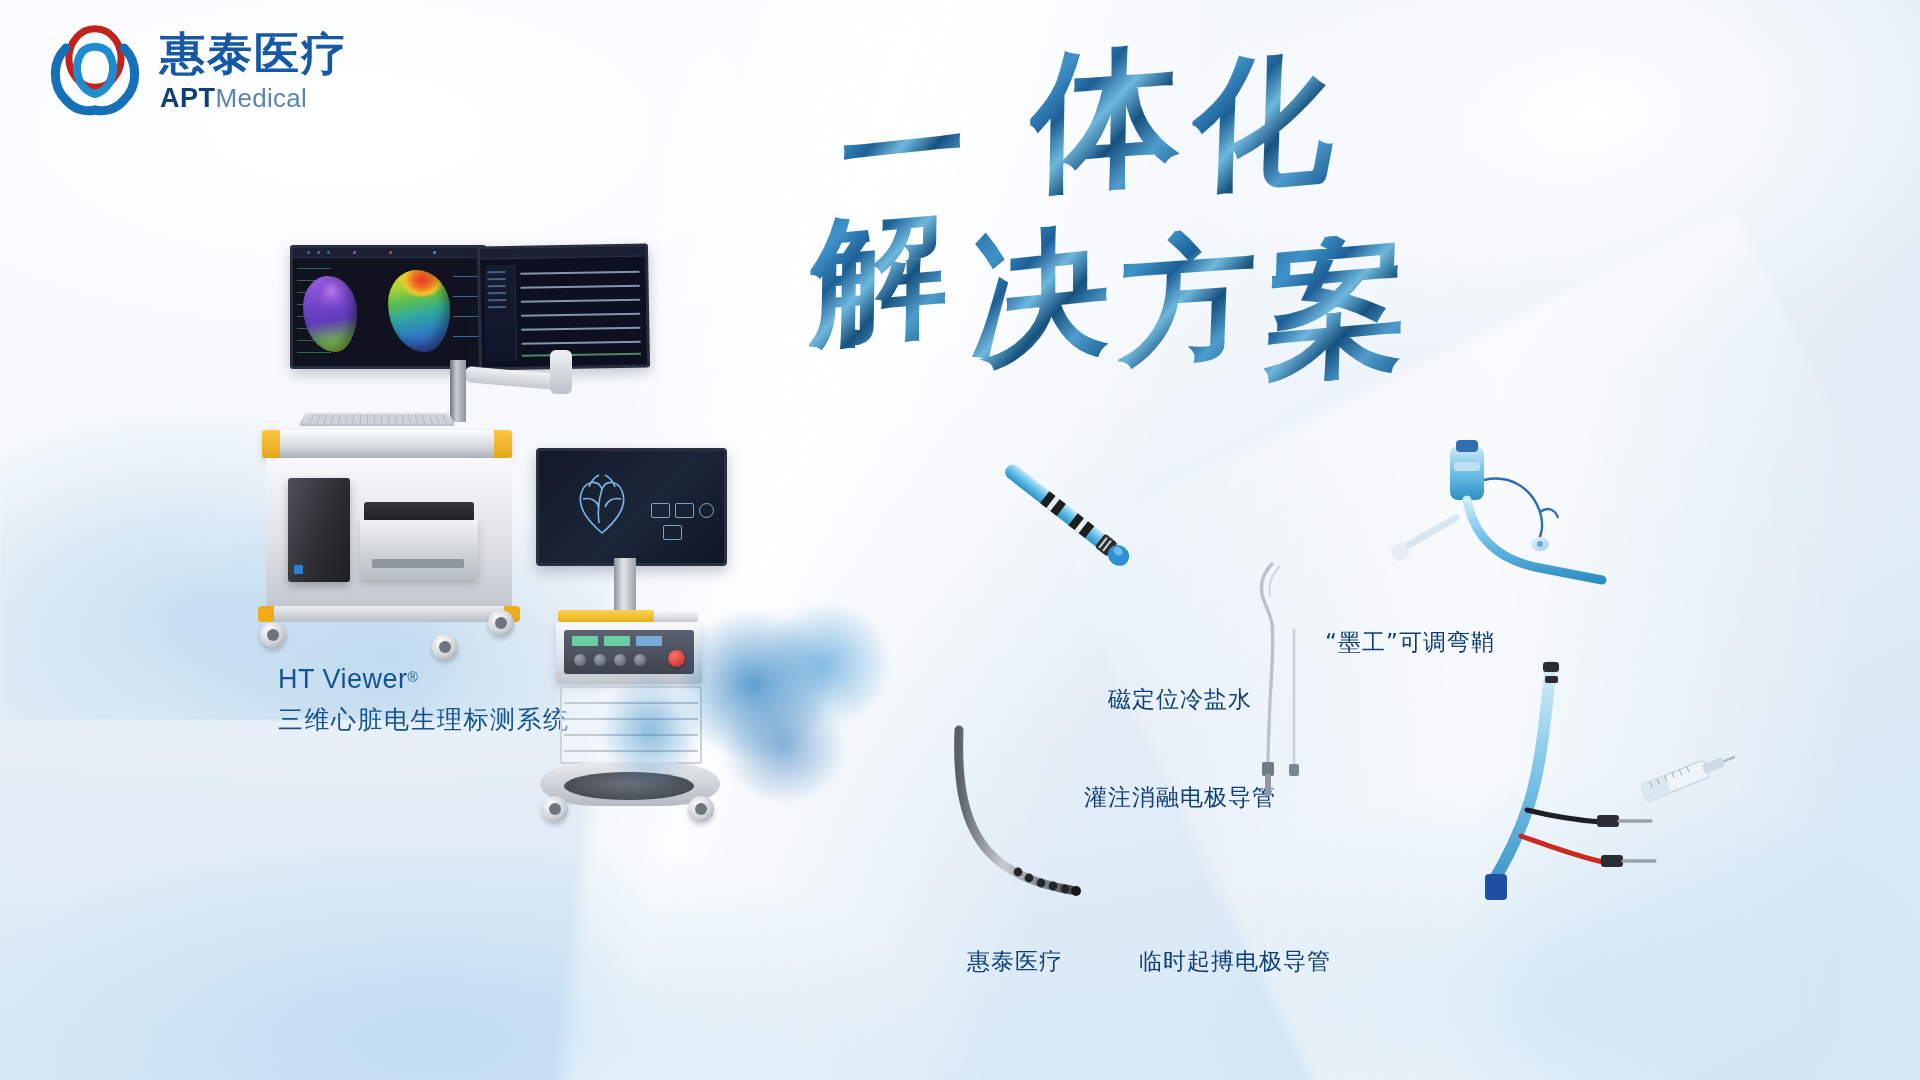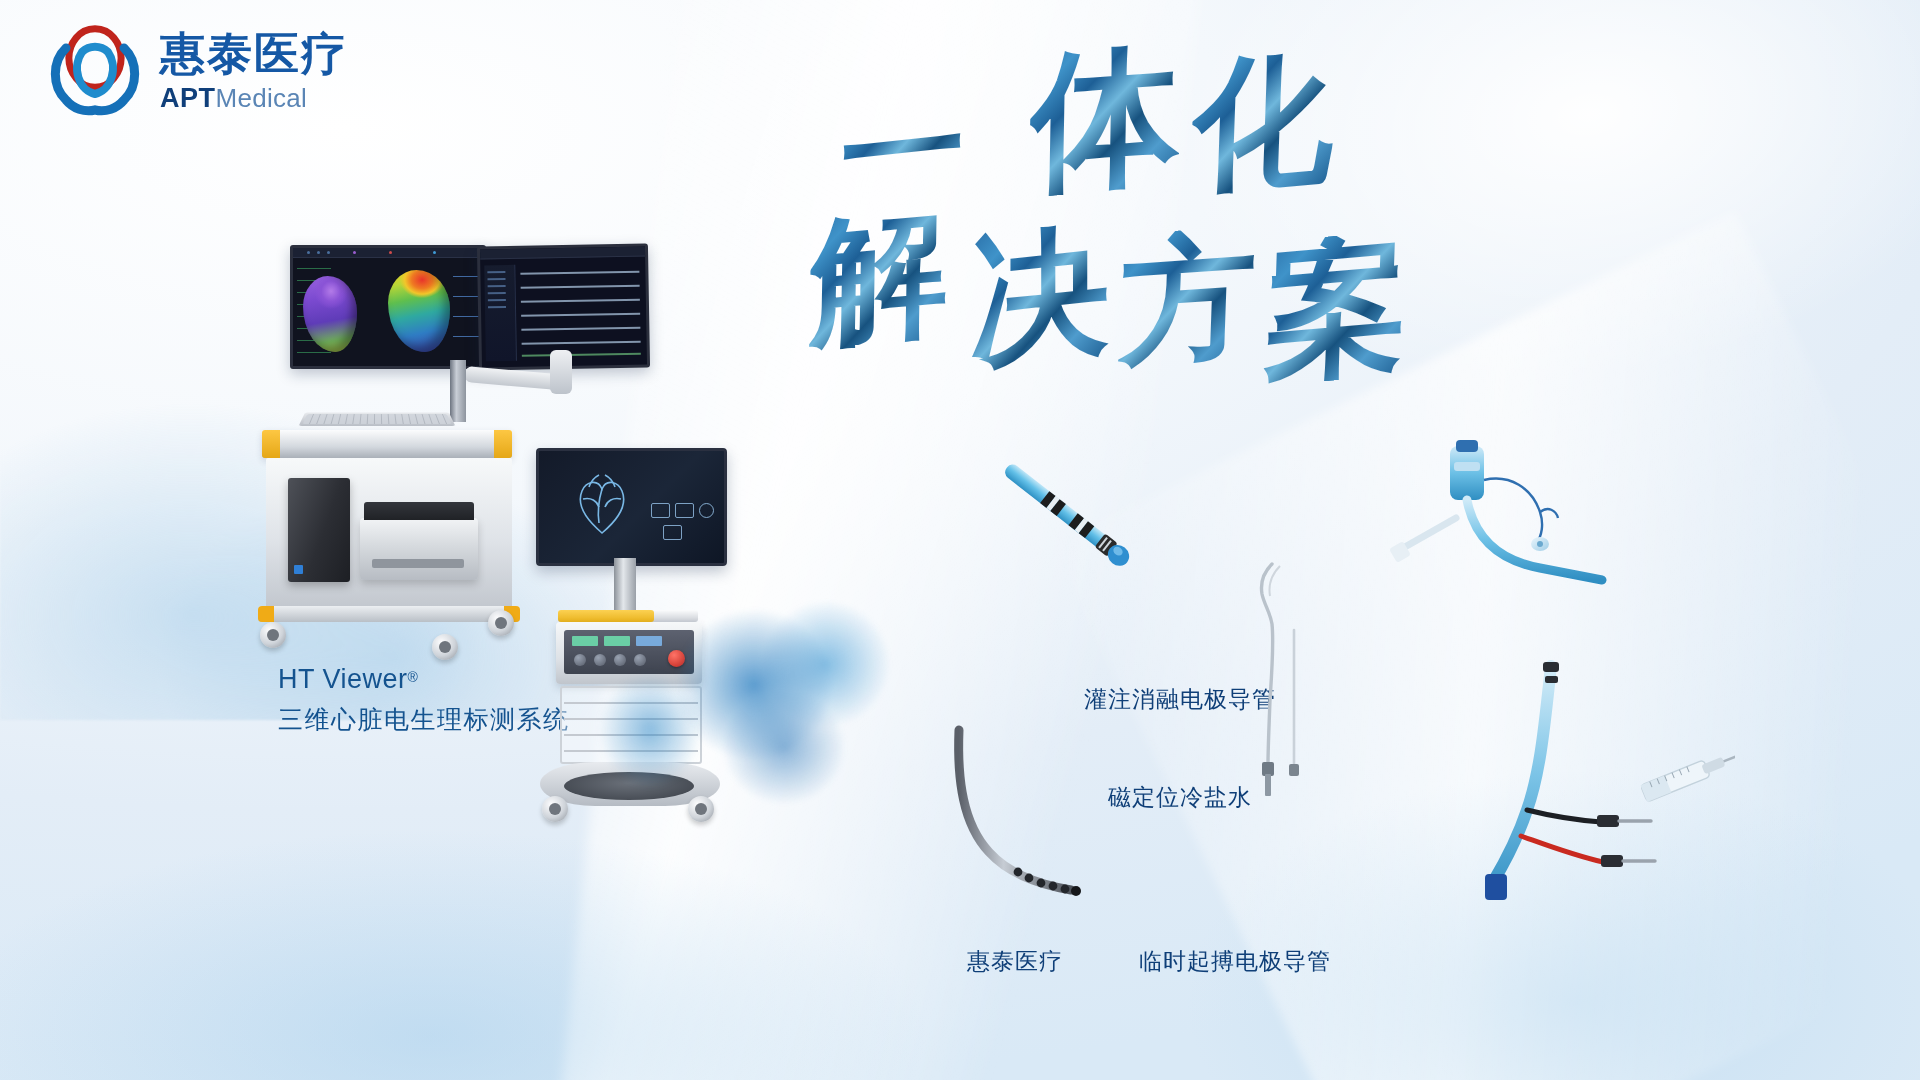--- a/index.html
+++ b/index.html
@@ -413,22 +413,22 @@
         <rect x="105" y="70" width="8" height="15" fill="#1d1d1d"></rect>
         <rect x="126" y="69" width="16" height="17" rx="3" fill="#2b2b2b"></rect>
         <rect x="129" y="71" width="2" height="13" fill="#cfd6db"></rect>
         <rect x="134" y="71" width="2" height="13" fill="#cfd6db"></rect>
         <ellipse cx="150" cy="78" rx="11" ry="10" fill="#2f8fd0"></ellipse>
         <ellipse cx="147" cy="75" rx="5" ry="4" fill="#7ec4ef" opacity=".8"></ellipse>
       </g>
     </svg>
   </div>
   <div class="label center label-dark" style="left:1030px;top:618px;width:300px">
+    <div>磁定位冷盐水</div>
     <div>灌注消融电极导管</div>
-    <div>磁定位冷盐水</div>
   </div>
 
   <div class="device" style="left:1390px;top:440px;width:220px;height:170px">
     <svg width="220" height="170" viewBox="0 0 220 170">
       <defs>
         <linearGradient id="shG" x1="0" y1="0" x2="0" y2="1">
           <stop offset="0%" stop-color="#cfeaf8"></stop>
             <stop offset="50%" stop-color="#6cc0e6"></stop>
           <stop offset="100%" stop-color="#2f8ec2"></stop>
         </linearGradient>
@@ -448,20 +448,21 @@
       <path d="M94 40 C120 34 142 48 150 72 C154 84 152 96 146 104" fill="none" stroke="#2f6fb0" stroke-width="2.4"></path>
       <path d="M150 72 C158 66 166 70 168 78" fill="none" stroke="#2f6fb0" stroke-width="2.4"></path>
 
       <path d="M6 112 L66 78" stroke="#d9e6ef" stroke-width="7" stroke-linecap="round"></path>
       <rect x="2" y="104" width="16" height="16" rx="3" fill="#e7eff5" transform="rotate(-30 10 112)"></rect>
 
       <ellipse cx="150" cy="104" rx="9" ry="7" fill="url(#hubG)"></ellipse>
       <circle cx="150" cy="104" r="3" fill="#6aa9cf"></circle>
     </svg>
   </div>
+  <div class="label center label-dark" style="left:1280px;top:626px;width:260px">“墨工”可调弯鞘</div>
 
   <div class="device" style="left:945px;top:720px;width:150px;height:200px">
     <svg width="150" height="200" viewBox="0 0 150 200">
       <defs>
         <linearGradient id="dcG" x1="0" y1="0" x2="1" y2="0">
           <stop offset="0%" stop-color="#5a5f68"></stop>
             <stop offset="40%" stop-color="#c6ccd4"></stop>
           <stop offset="100%" stop-color="#4d525a"></stop>
         </linearGradient>
       </defs>

